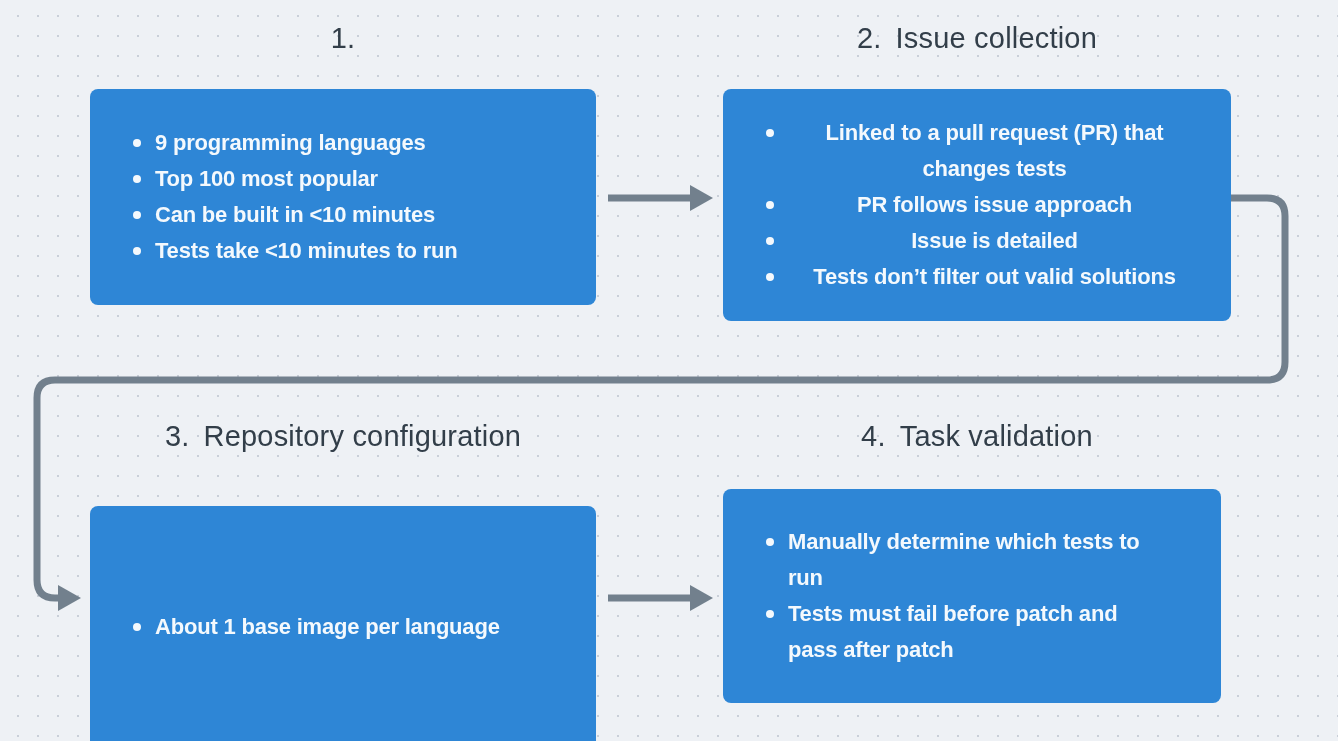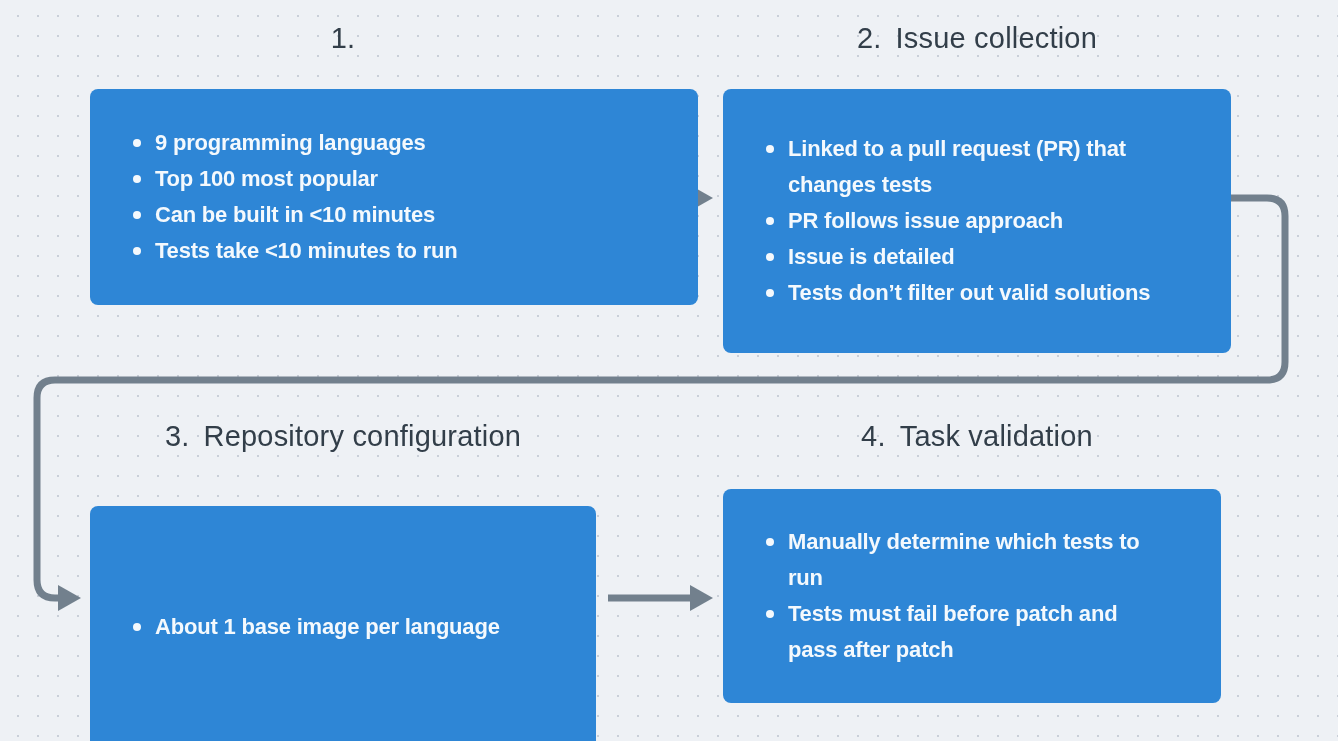--- a/index.html
+++ b/index.html
@@ -70,22 +70,22 @@
     pointer-events: none;
   }
   #connectors path { stroke: var(--arrow, #72808d); stroke-width: 7; fill: none; }
   #connectors polygon { fill: var(--arrow, #72808d); }
 
   
   #title-1 { left: 90px;  width: 506px; top: 22px; }
   #title-2 { left: 723px; width: 508px; top: 22px; }
   #title-3 { left: 90px;  width: 506px; top: 420px; }
   #title-4 { left: 723px; width: 508px; top: 420px; }
-  #box-1 { left: 90px;  top: 89px;  width: 608px; height: 216px; }
-  #box-2 { left: 723px; top: 89px;  width: 508px; height: 264px; }
+  #box-1 { left: 90px;  top: 89px;  width: 506px; height: 216px; }
+  #box-2 { left: 723px; top: 89px;  width: 508px; height: 232px; text-align: center; }
   #box-3 { left: 90px;  top: 506px; width: 506px; height: 242px; }
   #box-4 { left: 723px; top: 489px; width: 498px; height: 214px; }
 </style>
 </head>
 <body>
 
 <div id="canvas" style="--bg: #eef1f5; --dot: #c9cfd8; --blue: #2e86d6; --arrow: #72808d; --title: #323e49; --bullet: #f4f9fd;">
 
   <svg id="connectors" viewBox="0 0 1338 741" xmlns="http://www.w3.org/2000/svg">
     <g>

